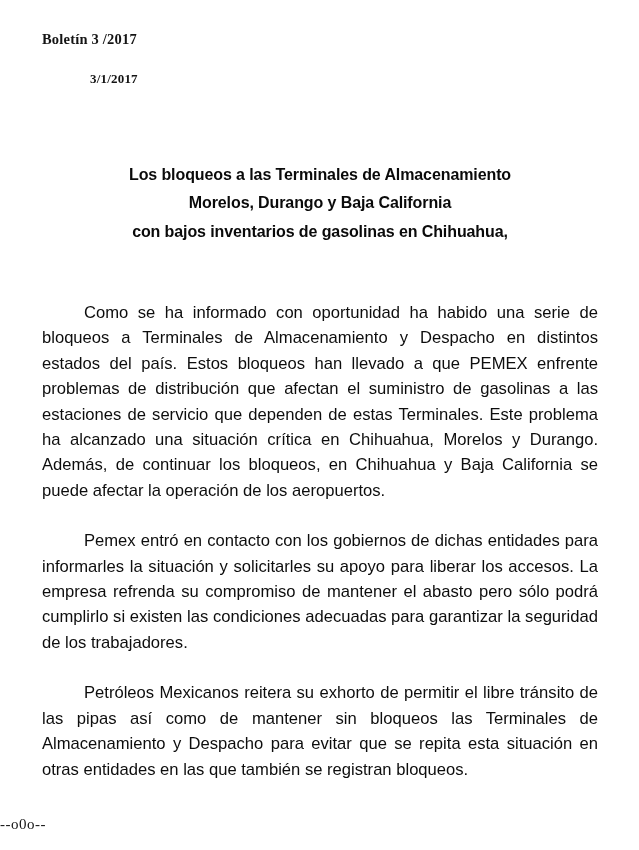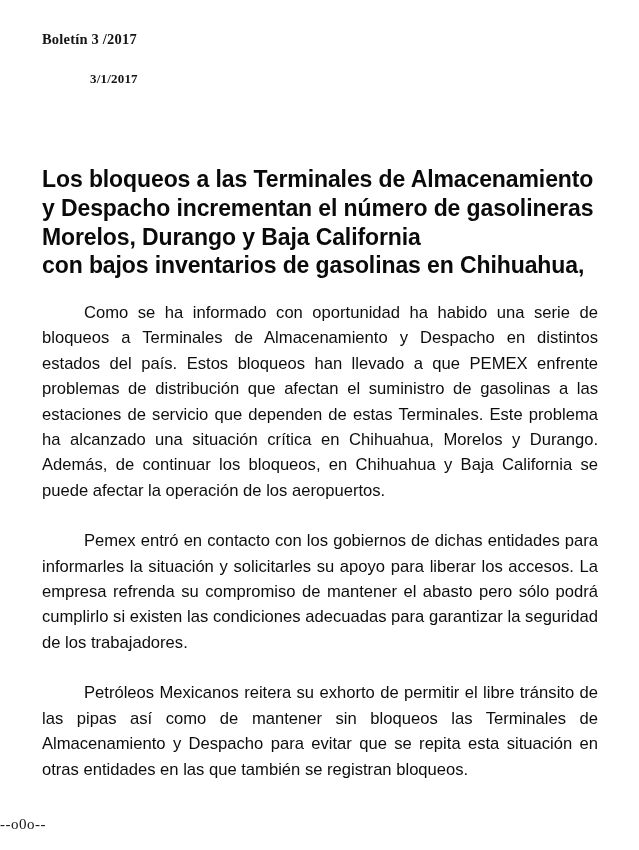--- a/index.html
+++ b/index.html
@@ -55,23 +55,24 @@
     margin-left: 48px;
     white-space: pre;
   }
 
   
   .doc-title {
     position: absolute;
     left: 42px;
     top: 146px;
     width: 556px;
+    text-align: center;
     font-family: "Liberation Sans", sans-serif;
     font-weight: bold;
-    font-size: 23px;
+    font-size: 16px;
     line-height: 28.6px;
     letter-spacing: -0.1px;
     color: #0a0a0a;
   }
 
   .doc-title .tline {
     display: block;
     white-space: nowrap;
   }
 
@@ -117,21 +118,20 @@
 
 <div class="page">
 
   <div class="doc-header">
     <div class="bulletin-id">Boletín 3 /2017</div>
     <div class="doc-date">3/1/2017</div>
   </div>
 
   <h1 class="doc-title">
     <span class="tline">Los bloqueos a las Terminales de Almacenamiento</span>
-    <span class="tline">y Despacho incrementan el número de gasolineras</span>
     <span class="tline">Morelos, Durango y Baja California</span>
     <span class="tline">con bajos inventarios de gasolinas en Chihuahua,</span>
   </h1>
 
   <div class="doc-body">
     <p>Como se ha informado con oportunidad ha habido una serie de bloqueos a Terminales de Almacenamiento y Despacho en distintos estados del país. Estos bloqueos han llevado a que PEMEX enfrente problemas de distribución que afectan el suministro de gasolinas a las estaciones de servicio que dependen de estas Terminales. Este problema ha alcanzado una situación crítica en Chihuahua, Morelos y Durango. Además, de continuar los bloqueos, en Chihuahua y Baja California se puede afectar la operación de los aeropuertos.</p>
     <p>Pemex entró en contacto con los gobiernos de dichas entidades para informarles la situación y solicitarles su apoyo para liberar los accesos. La empresa refrenda su compromiso de mantener el abasto pero sólo podrá cumplirlo si existen las condiciones adecuadas para garantizar la seguridad de los trabajadores.</p>
     <p>Petróleos Mexicanos reitera su exhorto de permitir el libre tránsito de las pipas así como de mantener sin bloqueos las Terminales de Almacenamiento y Despacho para evitar que se repita esta situación en otras entidades en las que también se registran bloqueos.</p>
   </div>
 

